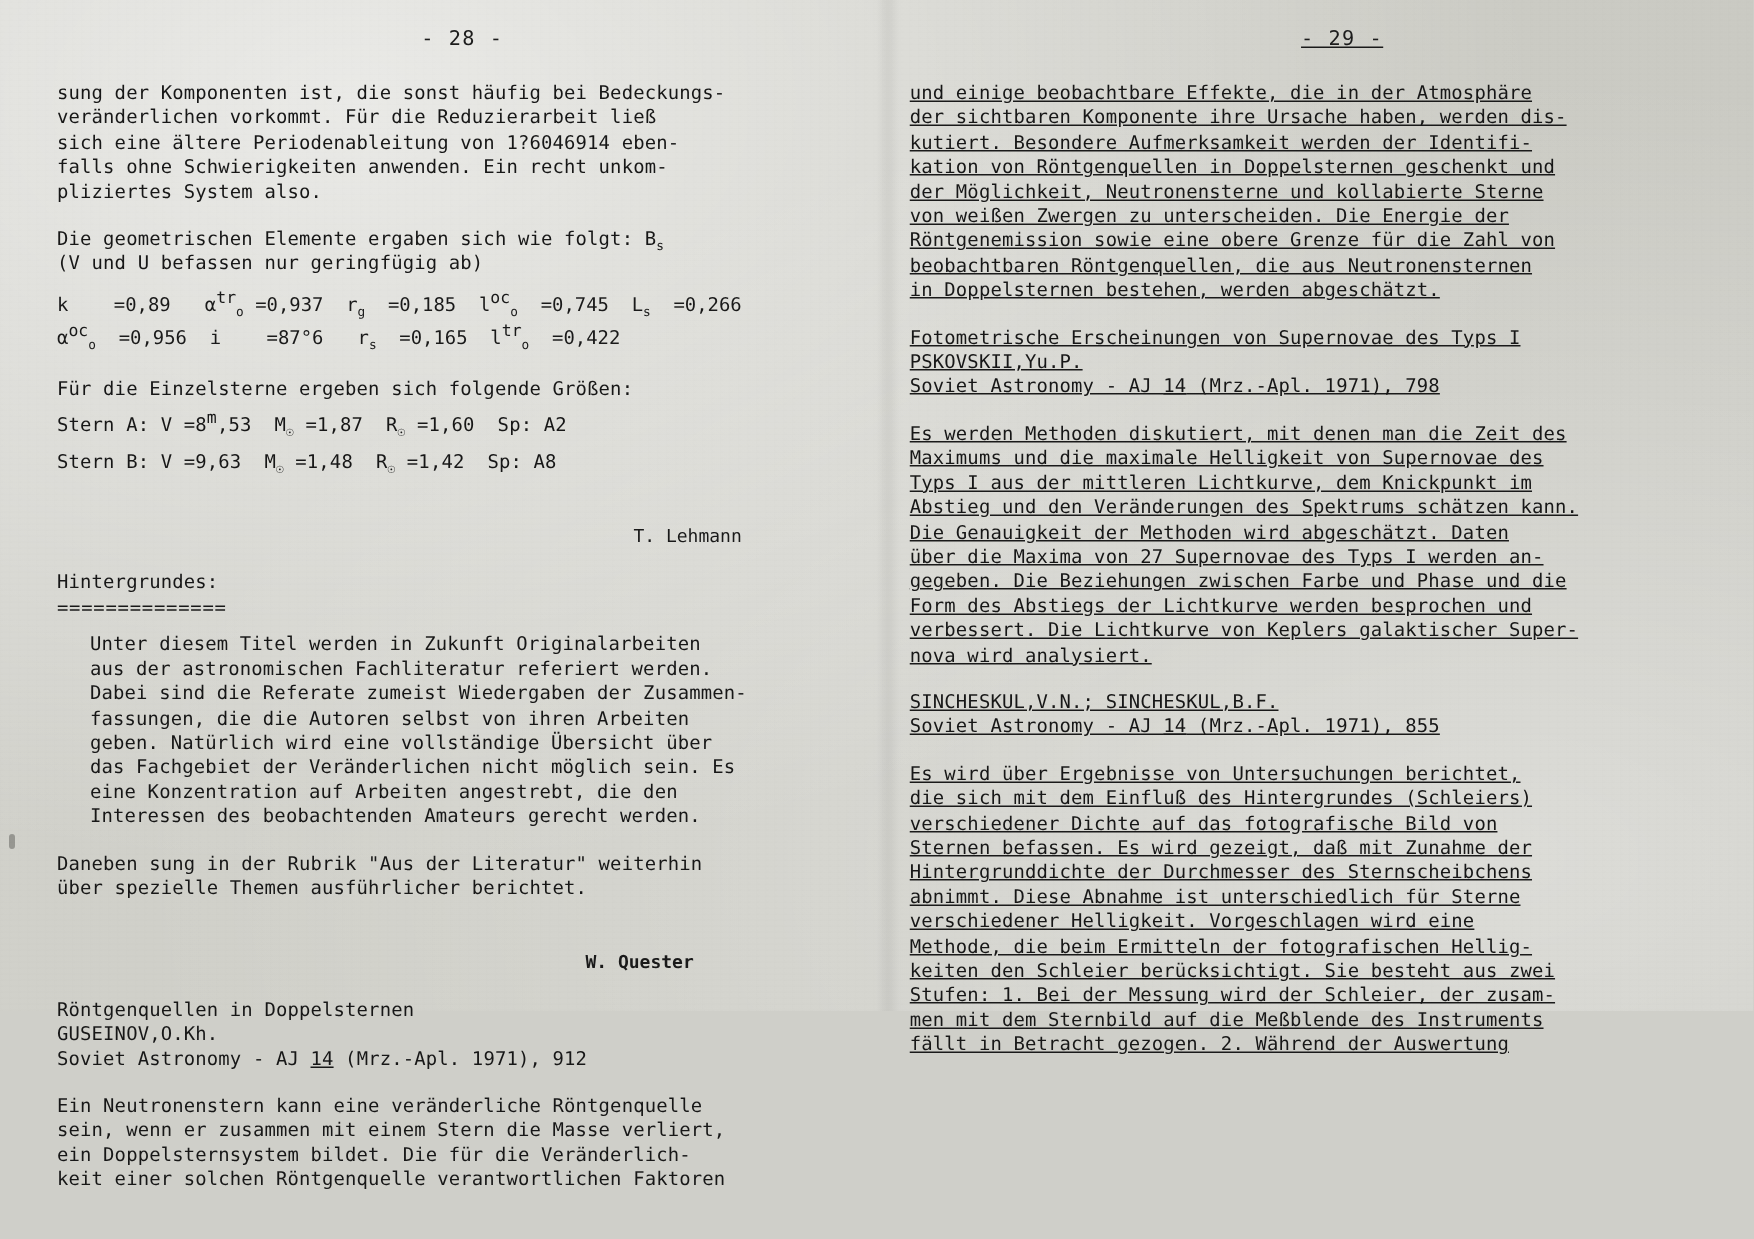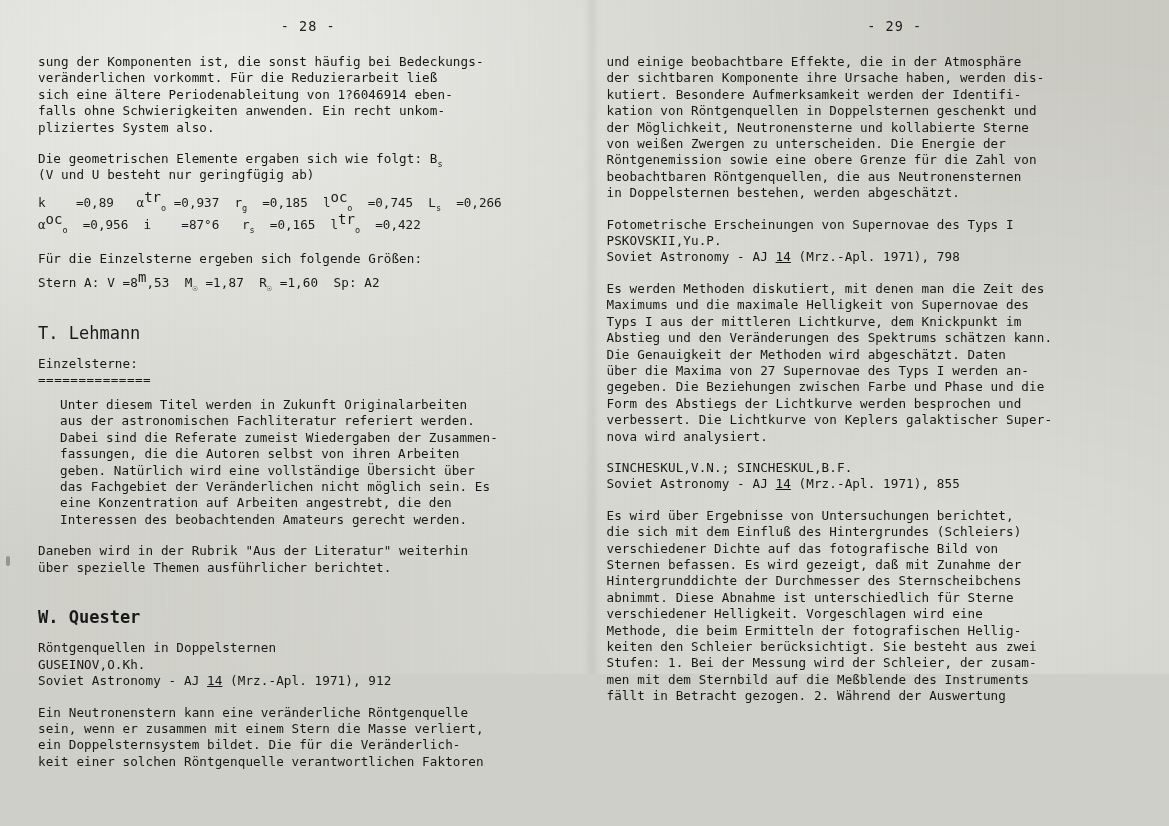--- a/index.html
+++ b/index.html
@@ -27,21 +27,21 @@
     position: absolute;
     inset: 0;
     display: flex;
   }
   .col {
     position: relative;
     box-sizing: border-box;
     flex: 1 1 50%;
   }
   .col-left { padding: 18px 24px 10px 38px; }
-  .col-right { padding: 18px 28px 10px 22px; }
+  .col-right { padding: 18px 28px 10px 22px; text-decoration: underline; }
 
   .folio {
     text-align: center;
     font-size: 13.5px;
     letter-spacing: 1px;
     margin-bottom: 20px;
     color: #1d1d1d;
   }
   .col-left .folio { margin-left: 18px; }
   .col-right .folio { margin-left: 42px; }
@@ -51,36 +51,36 @@
     line-height: 16.4px;
     letter-spacing: 0.1px;
     white-space: pre-wrap;
     color: #171717;
   }
   .blk { margin-bottom: 15px; }
   .blk.tight { margin-bottom: 8px; }
 
   .indent { padding-left: 22px; }
   .signature {
-    text-align: left;
+    text-align: right;
     padding-right: 66px;
-    font-size: 17px;
+    font-size: 12px;
     line-height: 16.4px;
     margin-top: 33px;
   }
   .signature.w { padding-right: 98px; font-weight: bold; }
 
   .underline { text-decoration: underline; }
 
   .formula-line {
     font-size: 12.6px;
     line-height: 22px;
     white-space: pre;
   }
-  sup.sm { font-size: 14px; vertical-align: super; line-height: 0; }
+  sup.sm { font-size: 11px; vertical-align: super; line-height: 0; }
   sub.sm { font-size: 8.5px; vertical-align: sub; line-height: 0; }
 
   .dotline { letter-spacing: 0.5px; }
 
   .heading-bold {
     font-size: 12.6px;
     line-height: 16.4px;
   }
 
   
@@ -122,44 +122,45 @@
     <div class="col col-left">
       <div class="folio">- 28 -</div>
 
       <div class="body-text blk">sung der Komponenten ist, die sonst häufig bei Bedeckungs-
 veränderlichen vorkommt. Für die Reduzierarbeit ließ
 sich eine ältere Periodenableitung von 1?6046914 eben-
 falls ohne Schwierigkeiten anwenden. Ein recht unkom-
 pliziertes System also.</div>
 
       <div class="body-text blk tight"><span>Die geometrischen Elemente ergaben sich wie folgt: B</span><sub class="sm">s</sub>
-<span>(V und U besteht nur geringfügig ab)</span></div>
+<span>(V und U befassen nur geringfügig ab)</span></div>
 
       <div class="formula-line">k&nbsp;&nbsp;&nbsp;&nbsp;=0,89&nbsp;&nbsp;&nbsp;α<sup class="sm">tr</sup><sub class="sm">o</sub>&nbsp;=0,937&nbsp;&nbsp;r<sub class="sm">g</sub>&nbsp;&nbsp;=0,185&nbsp;&nbsp;l<sup class="sm">oc</sup><sub class="sm">o</sub>&nbsp;&nbsp;=0,745&nbsp;&nbsp;L<sub class="sm">s</sub>&nbsp;&nbsp;=0,266</div>
       <div class="formula-line blk">α<sup class="sm">oc</sup><sub class="sm">o</sub>&nbsp;&nbsp;=0,956&nbsp;&nbsp;i&nbsp;&nbsp;&nbsp;&nbsp;=87°6&nbsp;&nbsp;&nbsp;r<sub class="sm">s</sub>&nbsp;&nbsp;=0,165&nbsp;&nbsp;l<sup class="sm">tr</sup><sub class="sm">o</sub>&nbsp;&nbsp;=0,422</div>
 
       <div class="body-text blk tight">Für die Einzelsterne ergeben sich folgende Größen:</div>
 
       <div class="body-text blk tight">Stern A: V =8<sup class="sm">m</sup>,53&nbsp;&nbsp;M<sub class="sm">☉</sub> =1,87&nbsp;&nbsp;R<sub class="sm">☉</sub> =1,60&nbsp;&nbsp;Sp: A2</div>
+      <div class="body-text blk tight">Stern B: V =9,63&nbsp;&nbsp;M<sub class="sm">☉</sub> =1,48&nbsp;&nbsp;R<sub class="sm">☉</sub> =1,42&nbsp;&nbsp;Sp: A8</div>
 
       <div class="signature blk">T. Lehmann</div>
 
-      <div class="body-text heading-bold nogap">Einzelsterne:</div>
+      <div class="body-text heading-bold nogap">Hintergrundes:</div>
       <div class="body-text blk tight dotline">==============</div>
 
       <div class="body-text blk indent">Unter diesem Titel werden in Zukunft Originalarbeiten
 aus der astronomischen Fachliteratur referiert werden.
 Dabei sind die Referate zumeist Wiedergaben der Zusammen-
 fassungen, die die Autoren selbst von ihren Arbeiten
 geben. Natürlich wird eine vollständige Übersicht über
 das Fachgebiet der Veränderlichen nicht möglich sein. Es
 eine Konzentration auf Arbeiten angestrebt, die den
 Interessen des beobachtenden Amateurs gerecht werden.</div>
 
-      <div class="body-text blk">Daneben wird in der Rubrik "Aus der Literatur" weiterhin
+      <div class="body-text blk">Daneben sung in der Rubrik "Aus der Literatur" weiterhin
 über spezielle Themen ausführlicher berichtet.</div>
 
       <div class="signature w blk">W. Quester</div>
 
       <div class="body-text nogap">Röntgenquellen in Doppelsternen</div>
       <div class="body-text nogap">GUSEINOV,O.Kh.</div>
       <div class="body-text blk"><span>Soviet Astronomy - AJ </span><span class="underline">14</span><span> (Mrz.-Apl. 1971), 912</span></div>
 
       <div class="body-text">Ein Neutronenstern kann eine veränderliche Röntgenquelle
 sein, wenn er zusammen mit einem Stern die Masse verliert,

